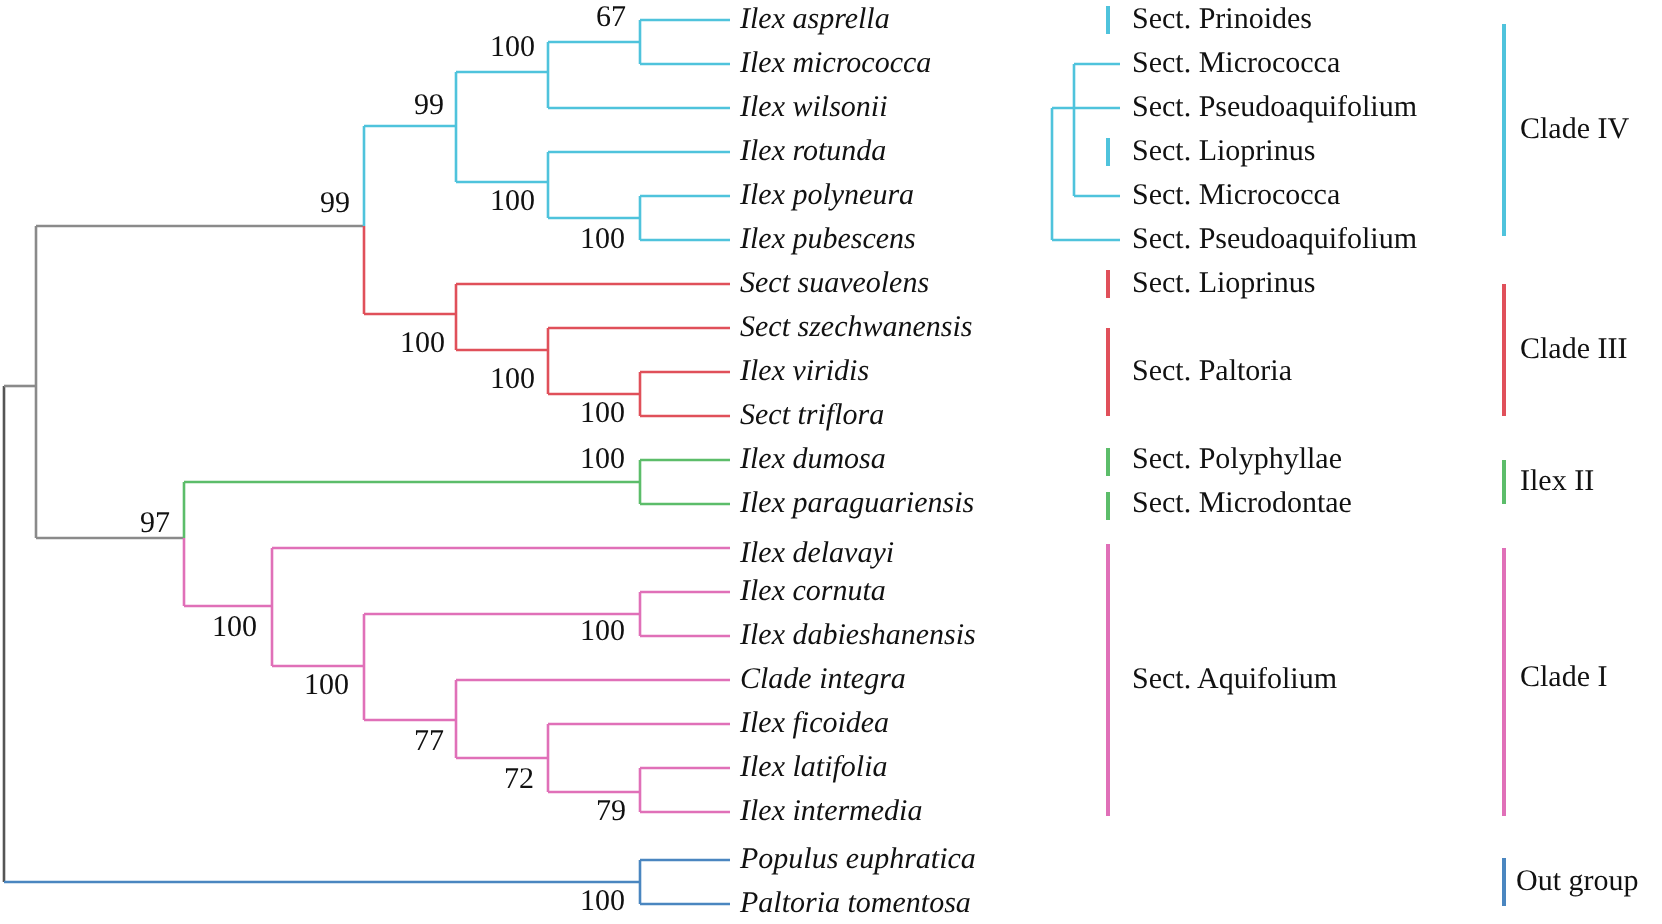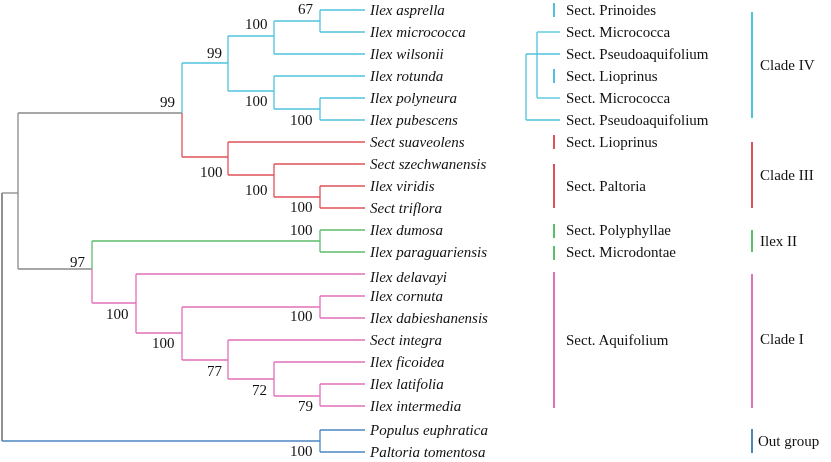--- a/index.html
+++ b/index.html
@@ -94,21 +94,21 @@
 <div class="lbl tip" style="left:370px;top:111px">Ilex pubescens</div>
 <div class="lbl tip" style="left:370px;top:133px">Sect suaveolens</div>
 <div class="lbl tip" style="left:370px;top:155px">Sect szechwanensis</div>
 <div class="lbl tip" style="left:370px;top:177px">Ilex viridis</div>
 <div class="lbl tip" style="left:370px;top:199px">Sect triflora</div>
 <div class="lbl tip" style="left:370px;top:221px">Ilex dumosa</div>
 <div class="lbl tip" style="left:370px;top:243px">Ilex paraguariensis</div>
 <div class="lbl tip" style="left:370px;top:268px">Ilex delavayi</div>
 <div class="lbl tip" style="left:370px;top:287px">Ilex cornuta</div>
 <div class="lbl tip" style="left:370px;top:309px">Ilex dabieshanensis</div>
-<div class="lbl tip" style="left:370px;top:331px">Sect integra</div>
+<div class="lbl tip" style="left:370px;top:331px">Clade integra</div>
 <div class="lbl tip" style="left:370px;top:353px">Ilex ficoidea</div>
 <div class="lbl tip" style="left:370px;top:375px">Ilex latifolia</div>
 <div class="lbl tip" style="left:370px;top:397px">Ilex intermedia</div>
 <div class="lbl tip" style="left:370px;top:421px">Populus euphratica</div>
 <div class="lbl tip" style="left:370px;top:443px">Paltoria tomentosa</div>
 
 <div class="lbl boot" style="left:298px;top:0px">67</div>
 <div class="lbl boot" style="left:245px;top:15px">100</div>
 <div class="lbl boot" style="left:207px;top:44px">99</div>
 <div class="lbl boot" style="left:160px;top:93px">99</div>

